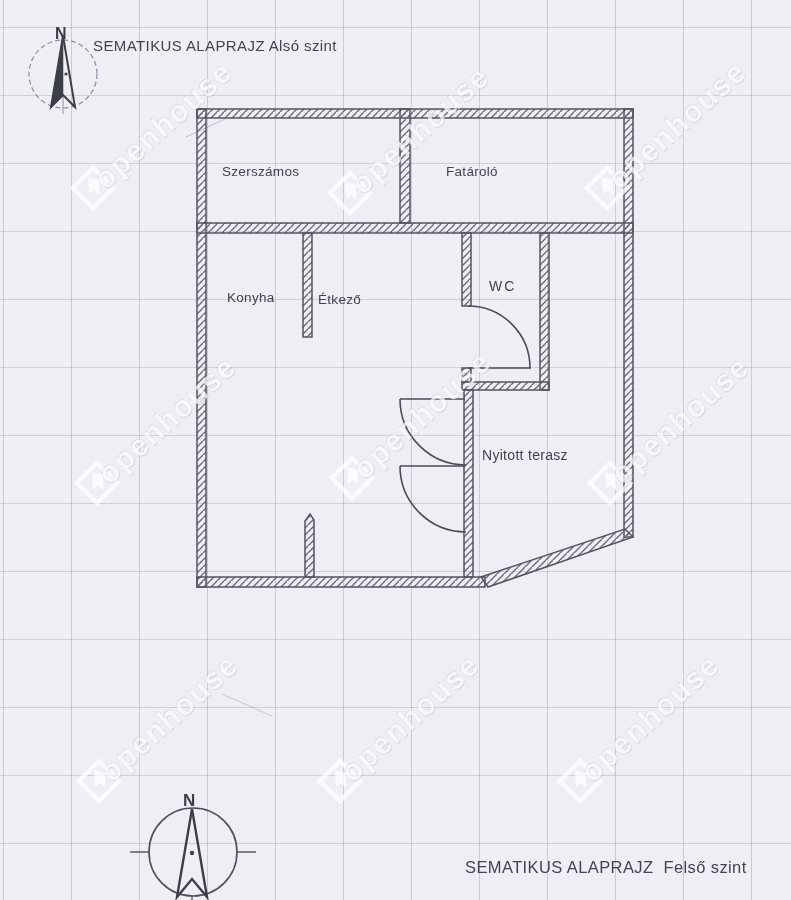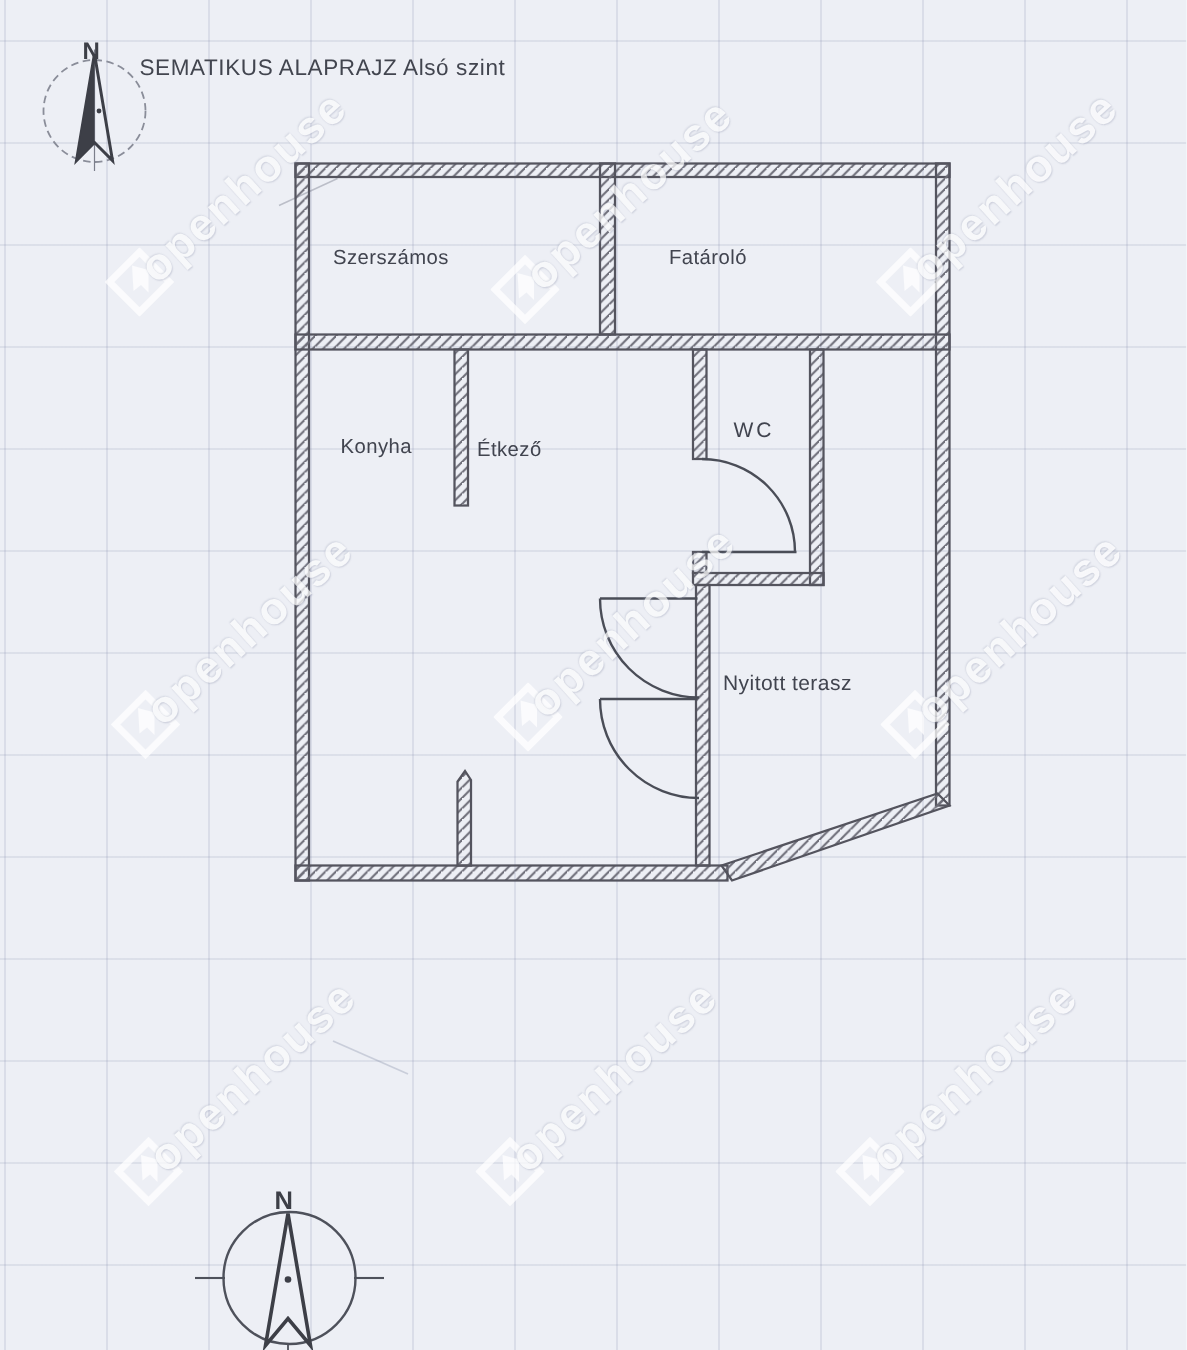--- a/index.html
+++ b/index.html
@@ -99,20 +99,21 @@
       <line x1="130" y1="852" x2="150" y2="852" stroke="#4e515b" stroke-width="1.4"></line>
       <line x1="236" y1="852" x2="256" y2="852" stroke="#4e515b" stroke-width="1.4"></line>
       <line x1="192" y1="896" x2="192" y2="905" stroke="#4e515b" stroke-width="1.2"></line>
       <polygon points="192,809 177,897 192,879 207,897" fill="none" stroke="#3d3f47" stroke-width="2.4"></polygon>
       <circle cx="192" cy="853" r="2.2" fill="#3d3f47"></circle>
       <text x="183" y="806" fill="#3d3f47" font-size="17" font-weight="600">N</text>
     </g>
   </svg>
 
   <div class="title title-top">SEMATIKUS ALAPRAJZ Alsó szint</div>
+  <div class="title title-bottom">SEMATIKUS ALAPRAJZ  Felső szint</div>
 
   <div class="wm" style="left:70px;top:165px">
     <svg width="46" height="46">
       <polygon points="23,3 43,23 23,43 3,23" fill="none" stroke="rgba(255,255,255,.95)" stroke-width="4.5"></polygon>
       <polygon points="18,12 29,15 29,30 24,25 19,29" fill="rgba(255,255,255,.95)"></polygon>
     </svg>
     <span class="wm-text">openhouse</span>
   </div>
   <div class="wm" style="left:327px;top:170px">
     <svg width="46" height="46">

